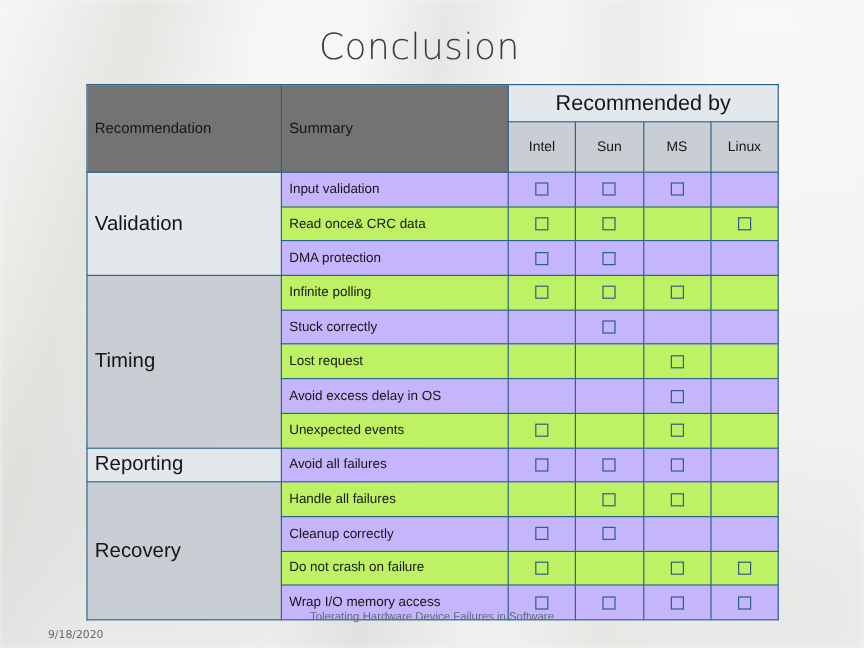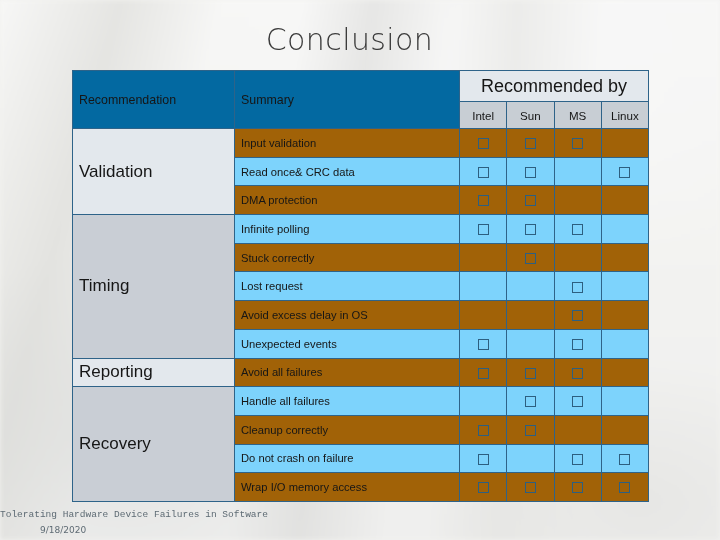--- a/index.html
+++ b/index.html
@@ -63,46 +63,46 @@
   #rec-table td, #rec-table th {
     border: 1.4px solid #2e6389;
     padding: 0 6px;
     text-align: left;
     vertical-align: middle;
     font-weight: normal;
     box-sizing: border-box;
   }
 
   .c-rec    { width: 162px; }
-  .c-sum    { width: 225px; }
+  .c-sum    { width: 189px; }
   .c-vendor { width: 56.5px; text-align: center !important; }
 
   
   .hdr-main {
     height: 31px;
-    background: #0369a1;
+    background: #737373;
     font-weight: bold;
     font-size: 12.4px;
   }
   .hdr-recby {
     text-align: center !important;
     font-weight: bold;
     font-size: 18px;
     background: #e3e8ed;
   }
   .hdr-vendor {
-    height: 27px;
+    height: 42px;
     background: #c8ced4;
     text-align: center !important;
     font-size: 11.6px;
   }
 
   
-  .row-light td { background: #a16207; }
-  .row-dark  td { background: #7dd3fc; }
+  .row-light td { background: #c4b5fd; }
+  .row-dark  td { background: #bef264; }
   tbody tr { height: 28.7px; }
 
   .grp-light { background: #e3e8ed !important; }
   .grp-dark  { background: #c9ced5 !important; margin-top: 12px; }
 
   .cat-cell { font-size: 17px; }
   .sum-cell { font-size: 11.2px; }
 
   .ck {
     display: inline-block;
@@ -121,24 +121,24 @@
     font-size: 9px;
     color: #5e6b74;
     font-family: "DejaVu Sans", sans-serif;
     margin-top: 16px;
   }
   #footer-title {
     position: absolute;
     left: 0;
     top: 509px;
     width: 720px;
-    text-align: left;
+    text-align: center;
     font-size: 9.5px;
     color: #5e6b74;
-    font-family: Liberation Mono, monospace;
+    font-family: Liberation Sans, sans-serif;
   }
 </style>
 </head>
 <body>
 
 <div id="slide-bg"></div>
 
 <div id="slide-root">
 
   <div id="title">Conclusion</div>

